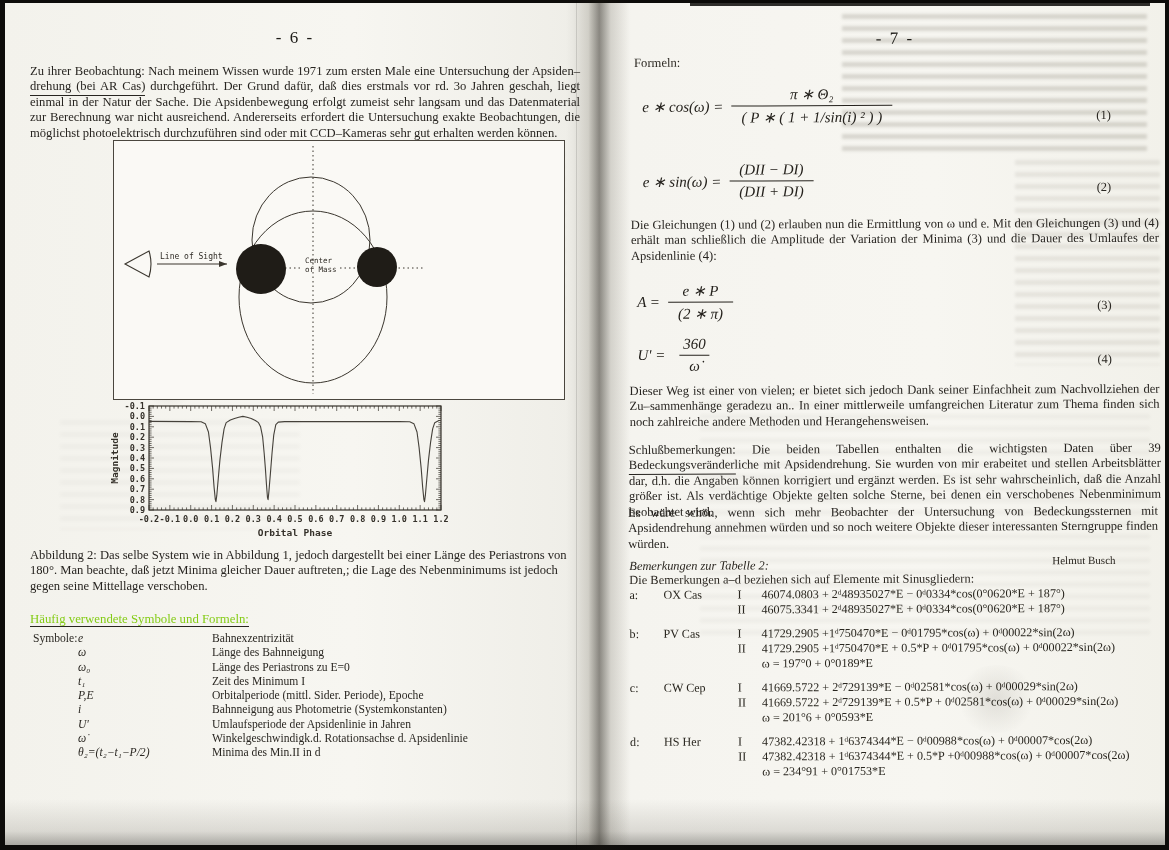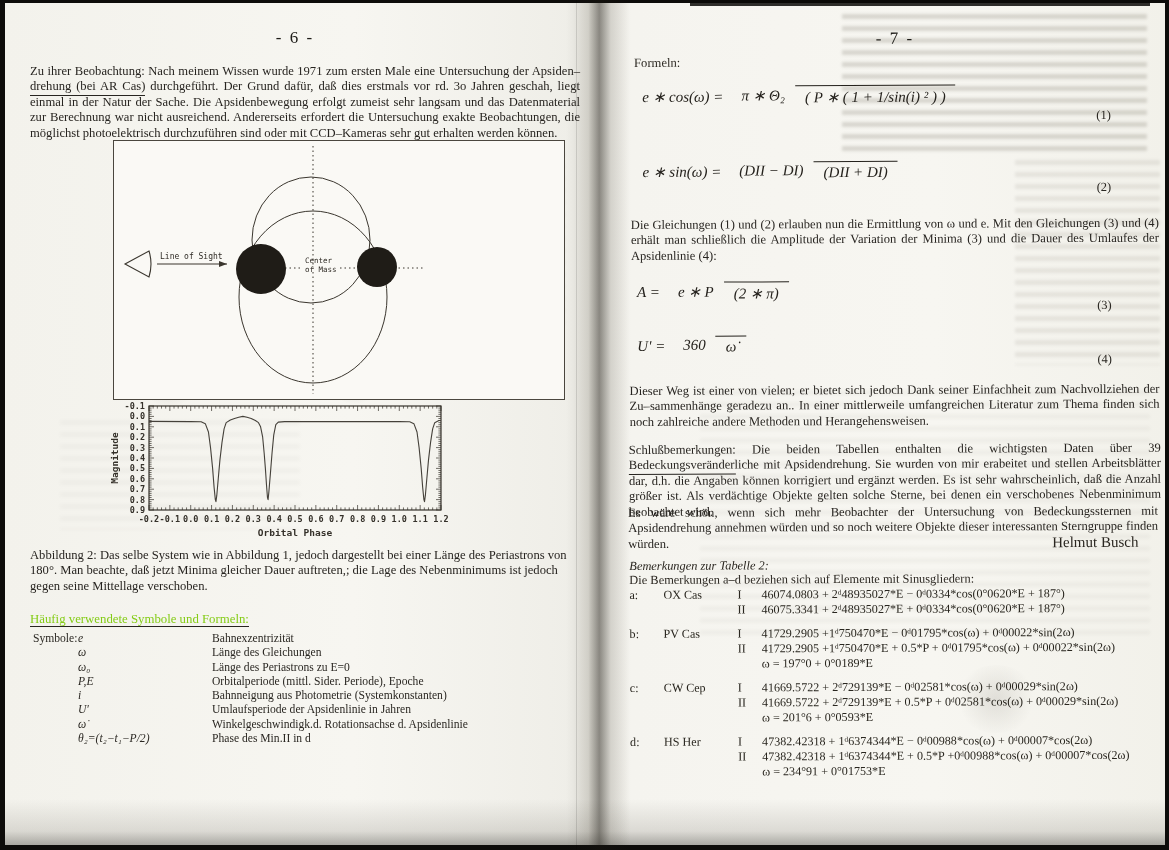--- a/index.html
+++ b/index.html
@@ -24,21 +24,21 @@
   .lead{border-bottom:1px solid #272420;padding-bottom:17px;}
   .heading{font-size:12.8px;color:#84cc16;border-bottom:1px solid #272420;}
 
   
   #symbols{font-size:11.6px;color:#2a2722;}
   .symrow{display:grid;grid-template-columns:45px 134px auto;line-height:14.3px;}
   .ssym{font-style:italic;}
 
   
   .formula{display:flex;align-items:center;font-style:italic;font-size:15px;color:#25221d;}
-  .frac{display:inline-flex;flex-direction:row;align-items:center;margin-left:8px;}
+  .frac{display:inline-flex;flex-direction:column;align-items:center;margin-left:8px;}
   .frac .num{padding:0 10px 2px;}
   .frac .den{border-top:1.2px solid #25221d;padding:2px 10px 0;}
   .eqno{font-size:12.5px;font-style:normal;color:#2a2722;}
 
   
   #remarks{font-size:12.1px;color:#29261f;}
   .remark{margin-bottom:9px;}
   .rrow{display:grid;grid-template-columns:34px 74px 24px auto;line-height:15px;}
 
   svg text{font-family:"DejaVu Sans Mono",monospace;}
@@ -371,29 +371,34 @@
 
   <div id="symbols" class="abs" style="left:33px;top:632px;width:545px;">
       <div class="symrow">
         <span>Symbole:</span>
         <span class="ssym">e</span>
         <span>Bahnexzentrizität</span>
       </div>
       <div class="symrow">
         <span></span>
         <span class="ssym">ω</span>
-        <span>Länge des Gleichungen</span>
+        <span>Länge des Bahnneigung</span>
       </div>
       <div class="symrow">
         <span></span>
         <span class="ssym">ω₀</span>
         <span>Länge des Periastrons zu E=0</span>
       </div>
       <div class="symrow">
         <span></span>
+        <span class="ssym">t₁</span>
+        <span>Zeit des Minimum I</span>
+      </div>
+      <div class="symrow">
+        <span></span>
         <span class="ssym">P,E</span>
         <span>Orbitalperiode (mittl. Sider. Periode), Epoche</span>
       </div>
       <div class="symrow">
         <span></span>
         <span class="ssym">i</span>
         <span>Bahnneigung aus Photometrie (Systemkonstanten)</span>
       </div>
       <div class="symrow">
         <span></span>
@@ -401,21 +406,21 @@
         <span>Umlaufsperiode der Apsidenlinie in Jahren</span>
       </div>
       <div class="symrow">
         <span></span>
         <span class="ssym">ω̇</span>
         <span>Winkelgeschwindigk.d. Rotationsachse d. Apsidenlinie</span>
       </div>
       <div class="symrow">
         <span></span>
         <span class="ssym">θ₂=(t₂−t₁−P/2)</span>
-        <span>Phase des Min.II in d</span>
+        <span>Minima des Min.II in d</span>
       </div>
     </div>
 
   <div class="abs" style="left:590px;top:0;width:579px;height:850px;transform:rotate(-0.25deg);transform-origin:40px 40px;">
 
     <div class="abs pagenum" style="left:265px;top:30px;width:80px;text-align:center;">- 7 -</div>
 
     <div class="abs" style="left:44px;top:56px;font-size:12.6px;">Formeln:</div>
 
     <div class="abs formula" style="left:52px;top:86px;">
@@ -457,21 +462,21 @@
     <div class="abs eqno" style="left:506px;top:354px;">(4)</div>
 
     <div class="abs para" style="left:38px;top:384px;width:530px;">Dieser Weg ist einer von vielen; er bietet sich jedoch Dank seiner Einfachheit zum Nachvollziehen der Zu–sammenhänge geradezu an.. In einer mittlerweile umfangreichen Literatur zum Thema finden sich noch zahlreiche andere Methoden und Herangehensweisen.</div>
 
     <div class="abs para" style="left:37px;top:443px;width:532px;">
       <span class="lead">Schlußbemerkungen:</span><span> Die beiden Tabellen enthalten die wichtigsten Daten über 39 Bedeckungsveränderliche mit Apsidendrehung. Sie wurden von mir erabeitet und stellen Arbeitsblätter dar, d.h. die Angaben können korrigiert und ergänzt werden. Es ist sehr wahrscheinlich, daß die Anzahl größer ist. Als verdächtige Objekte gelten solche Sterne, bei denen ein verschobenes Nebenminimum beobachtet wird.</span>
     </div>
 
     <div class="abs para" style="left:36px;top:506px;width:530px;">Es wäre schön, wenn sich mehr Beobachter der Untersuchung von Bedeckungssternen mit Apsidendrehung annehmen würden und so noch weitere Objekte dieser interessanten Sterngruppe finden würden.</div>
 
-    <div class="abs" style="left:460px;top:536px;font-size:15px;">Helmut Busch</div>
+    <div class="abs" style="left:460px;top:556px;font-size:11px;">Helmut Busch</div>
 
     <div class="abs" style="left:37px;top:559px;font-size:12.4px;font-style:italic;">Bemerkungen zur Tabelle 2:</div>
     <div class="abs" style="left:37px;top:573px;font-size:12.4px;">Die Bemerkungen a–d beziehen sich auf Elemente mit Sinusgliedern:</div>
 
     <div id="remarks" class="abs" style="left:37px;top:588px;width:535px;">
         <div class="remark">
           <div class="rrow">
             <span>a:</span>
             <span>OX Cas</span>
             <span>I</span>

